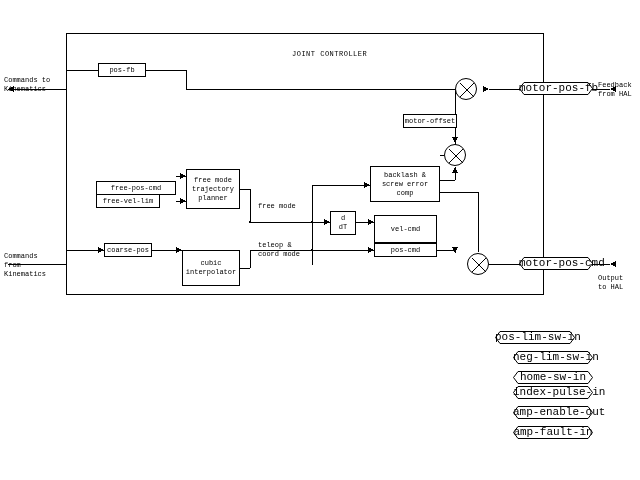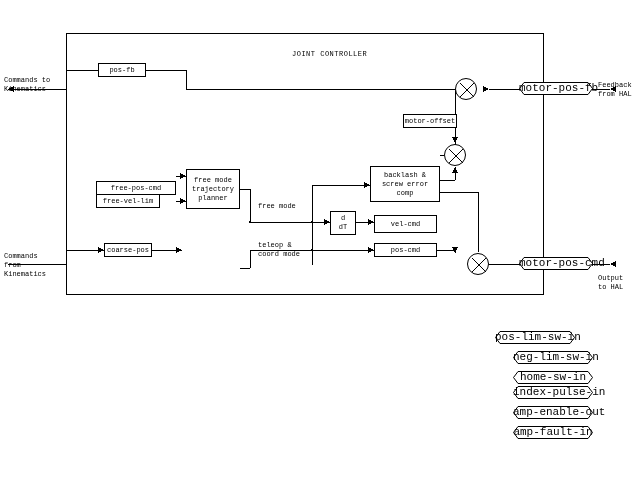--- a/index.html
+++ b/index.html
@@ -202,26 +202,28 @@
   <div class="lbl" style="left:258px; top:241px;">teleop &amp;
 coord mode</div>
 
   <div class="box" style="left:98px; top:63px; width:48px; height:14px;">pos-fb</div>
 
   <div class="box" style="left:96px; top:169px; width:80px; height:14px;margin-top:12px;">free-pos-cmd</div>
   <div class="box" style="left:96px; top:194px; width:64px; height:14px;">free-vel-lim</div>
   <div class="box" style="left:104px; top:243px; width:48px; height:14px;">coarse-pos</div>
 
   <div class="box" style="left:403px; top:114px; width:54px; height:14px;">motor-offset</div>
-  <div class="box" style="left:374px; top:215px; width:63px; height:18px;">vel-cmd</div>
+  <div class="box" style="left:374px; top:215px; width:63px; height:28px;">vel-cmd</div>
   <div class="box" style="left:374px; top:243px; width:63px; height:14px;">pos-cmd</div>
 
   <div class="box" style="left:186px; top:169px; width:54px; height:40px;">free mode
 trajectory
 planner</div>
+  <div class="box" style="left:182px; top:250px; width:58px; height:36px;">cubic
+interpolator</div>
   <div class="box" style="left:370px; top:166px; width:70px; height:36px;">backlash &amp;
 screw error
 comp</div>
   <div class="box" style="left:330px; top:211px; width:26px; height:24px;">d
 dT</div>
 
   <div class="sum" style="left:455px; top:78px;">
     <svg width="22" height="22">
         <g stroke="#000000" stroke-width="1" fill="none">
       <path d="M 4 4 L 18 18"></path>

